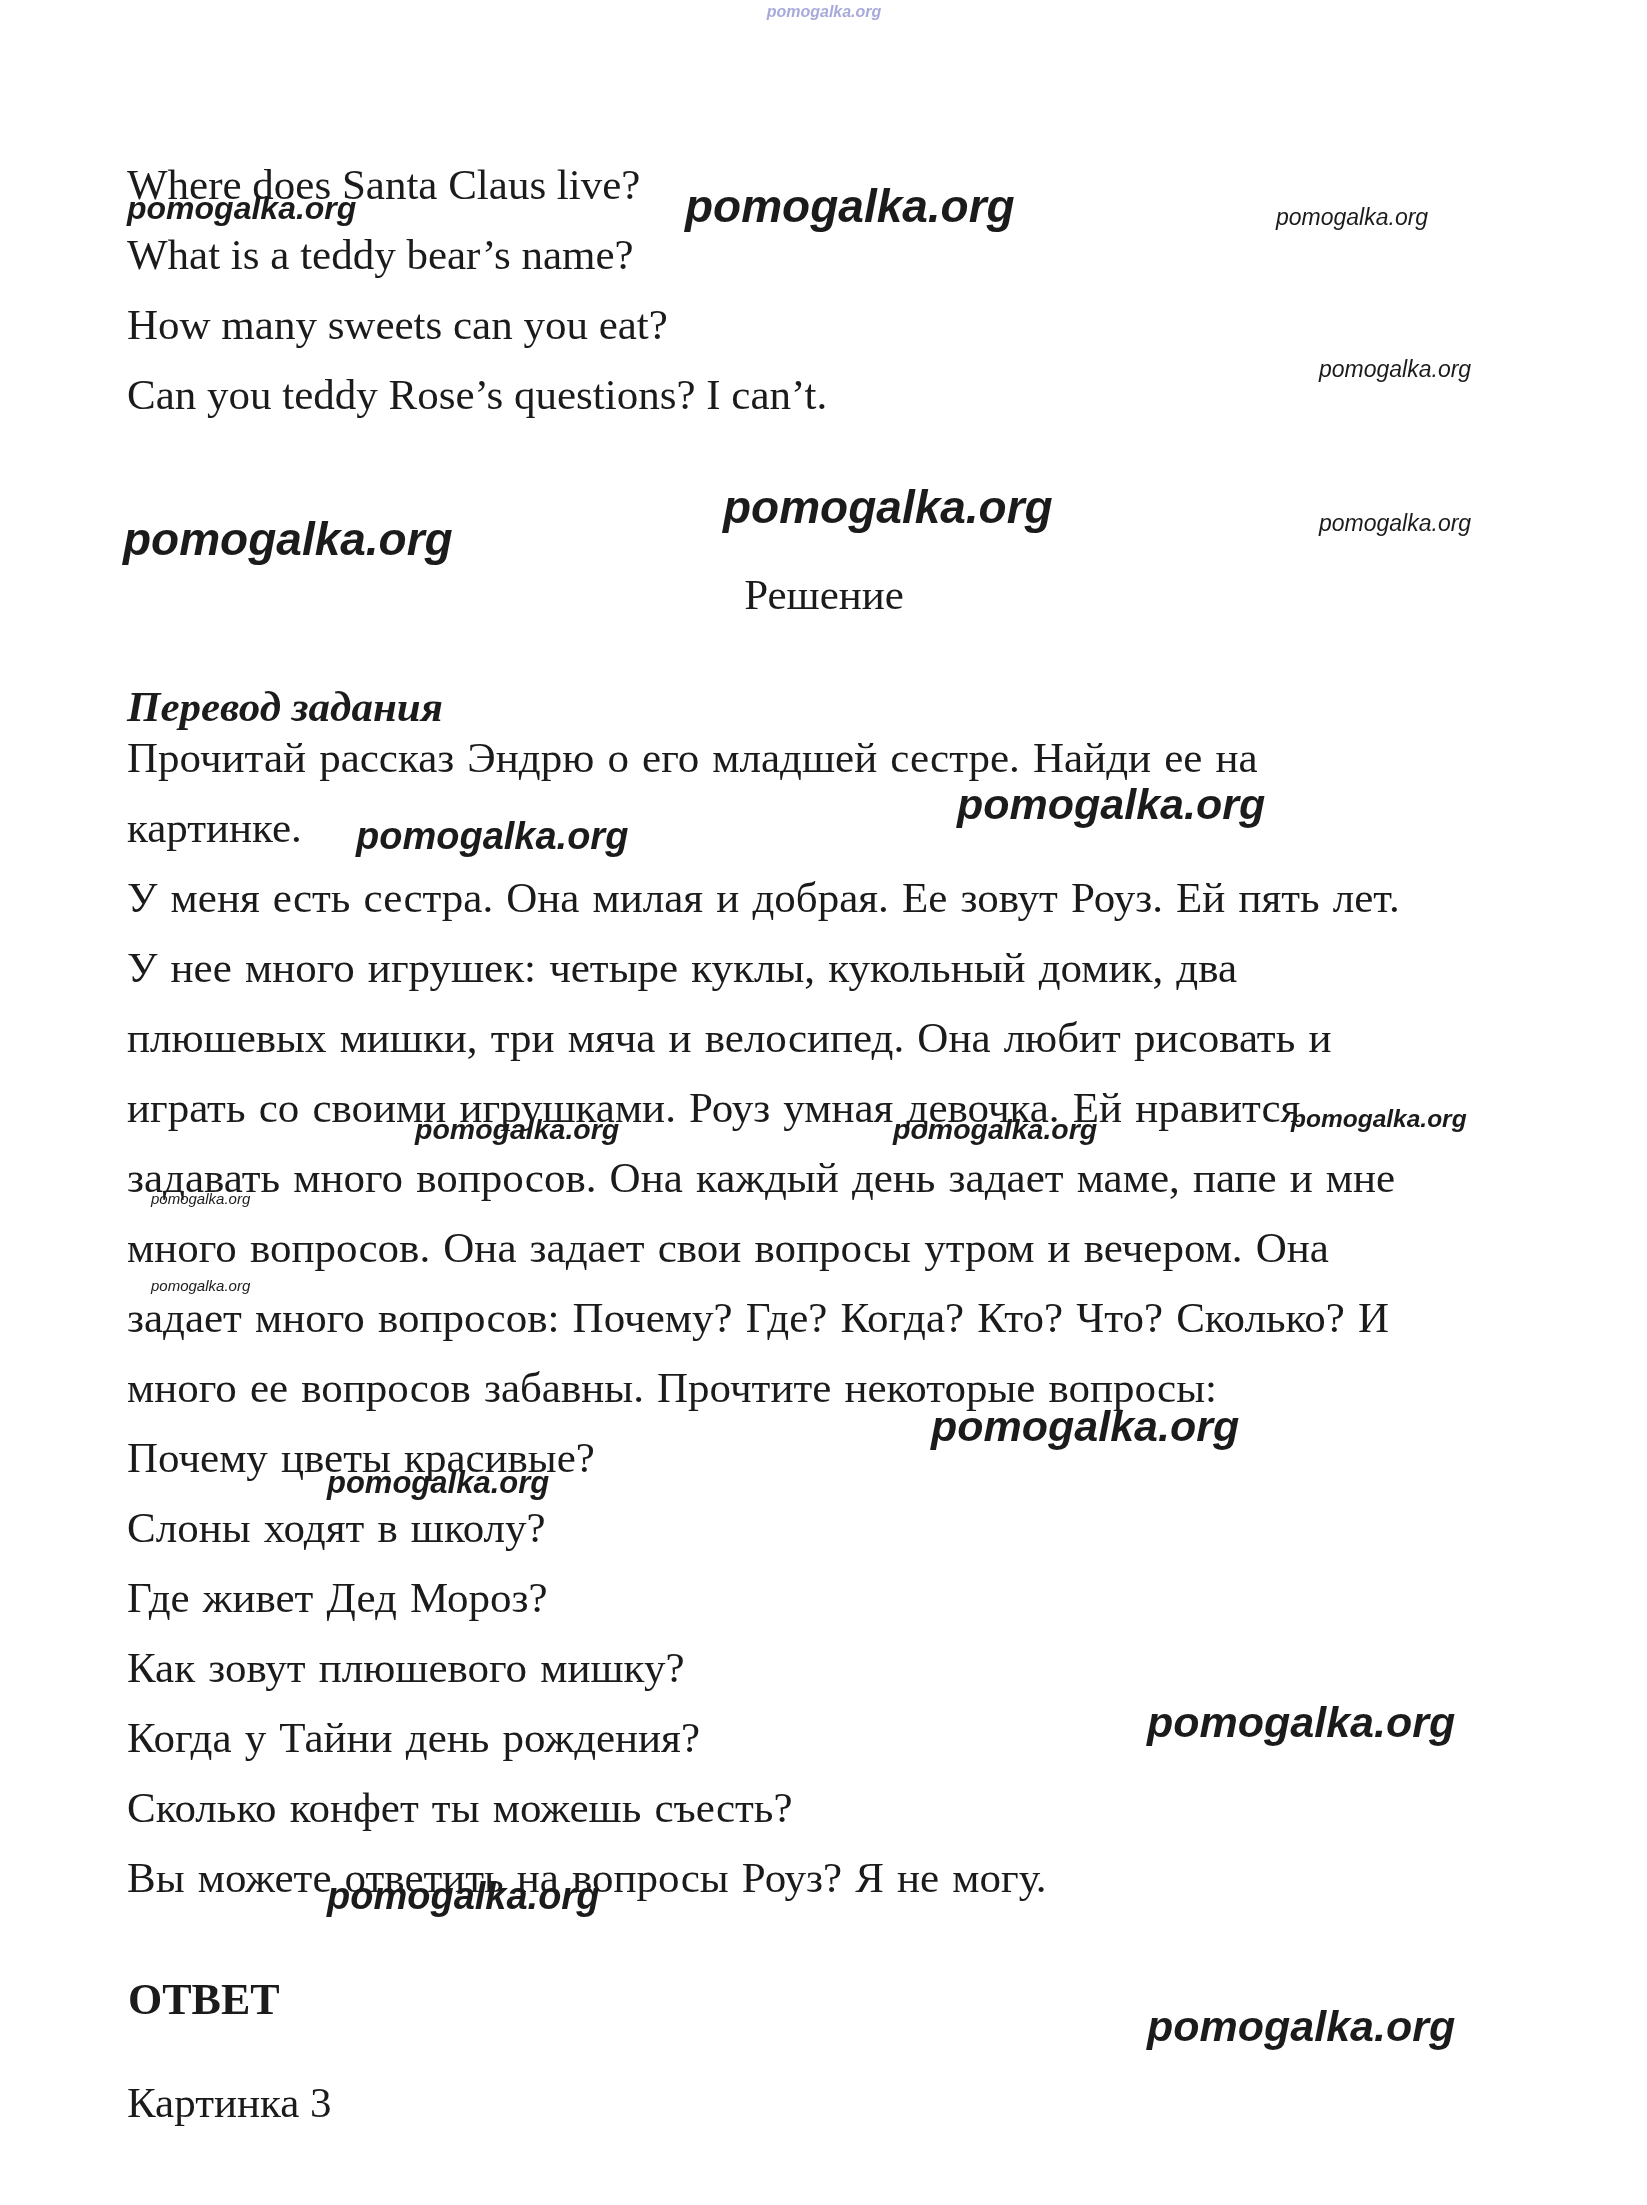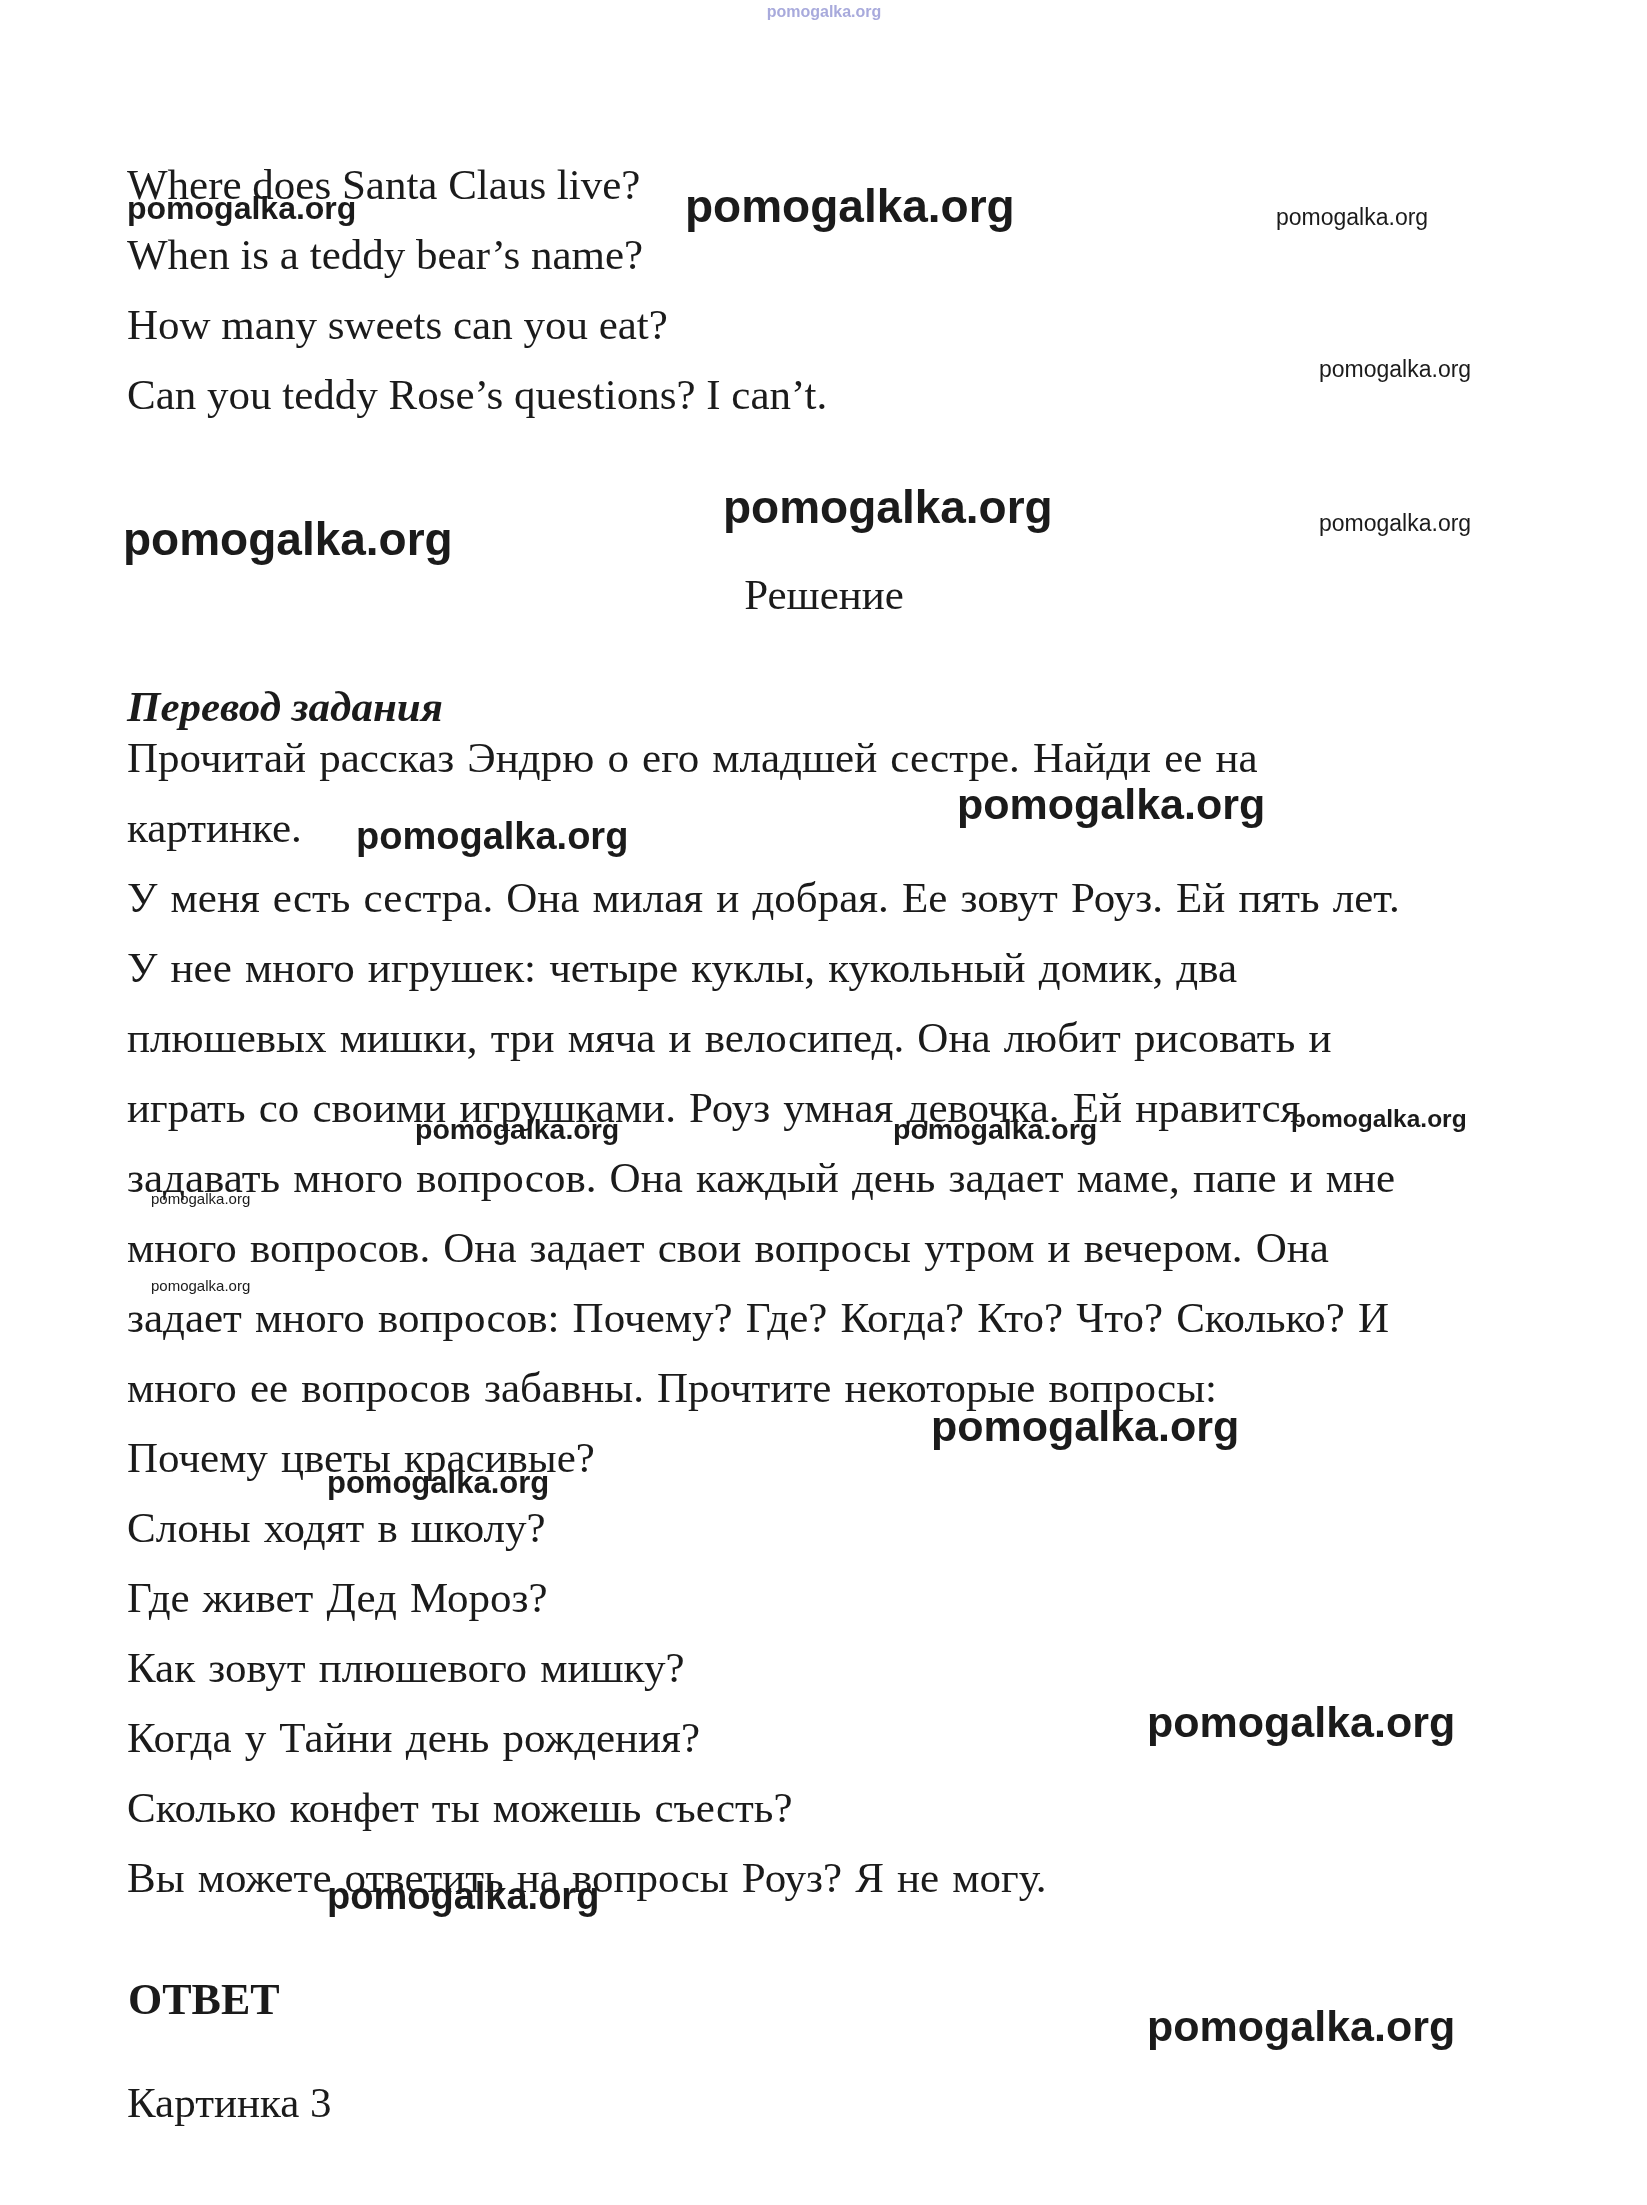--- a/index.html
+++ b/index.html
@@ -63,20 +63,21 @@
     top: 2078px;
     font-size: 43px;
   }
 
   
   .wm {
     position: absolute;
     font-family: "Liberation Sans", sans-serif;
     color: #1b1b1b;
     white-space: nowrap;
+    font-style: italic;
   }
   .wm-top   { left: 0; right: 0; top: 3.2px; text-align: center;
               font-size: 16px; color: #a8aadc; font-weight: bold; }
   .wm-2     { left: 127px;  top: 190px;  font-size: 32px; font-weight: bold; }
   .wm-3     { left: 685px;  top: 179px;  font-size: 46px; font-weight: bold; }
   .wm-4     { left: 1276px; top: 204px;  font-size: 23px; }
   .wm-5     { left: 1319px; top: 356px;  font-size: 23px; }
   .wm-6     { left: 723px;  top: 480px;  font-size: 46px; font-weight: bold; }
   .wm-7     { left: 123px;  top: 512px;  font-size: 46px; font-weight: bold; }
   .wm-8     { left: 1319px; top: 510px;  font-size: 23px; }
@@ -112,21 +113,21 @@
 <div class="wm wm-14">pomogalka.org</div>
 <div class="wm wm-15">pomogalka.org</div>
 <div class="wm wm-16">pomogalka.org</div>
 <div class="wm wm-17">pomogalka.org</div>
 <div class="wm wm-18">pomogalka.org</div>
 <div class="wm wm-19">pomogalka.org</div>
 <div class="wm wm-20">pomogalka.org</div>
 
 <div class="abs en-block">
   <div class="en-line">Where does Santa Claus live?</div>
-  <div class="en-line">When is a teddy bear’s name?</div>
+  <div class="en-line">What is a teddy bear’s name?</div>
   <div class="en-line">How many sweets can you eat?</div>
   <div class="en-line">Can you teddy Rose’s questions? I can’t.</div>
 </div>
 
 <div class="abs solution-heading">Решение</div>
 
 <div class="abs translation-heading">Перевод задания</div>
 
 <div class="abs ru-block">
   <div class="ru-line">Прочитай рассказ Эндрю о его младшей сестре. Найди ее на</div>

